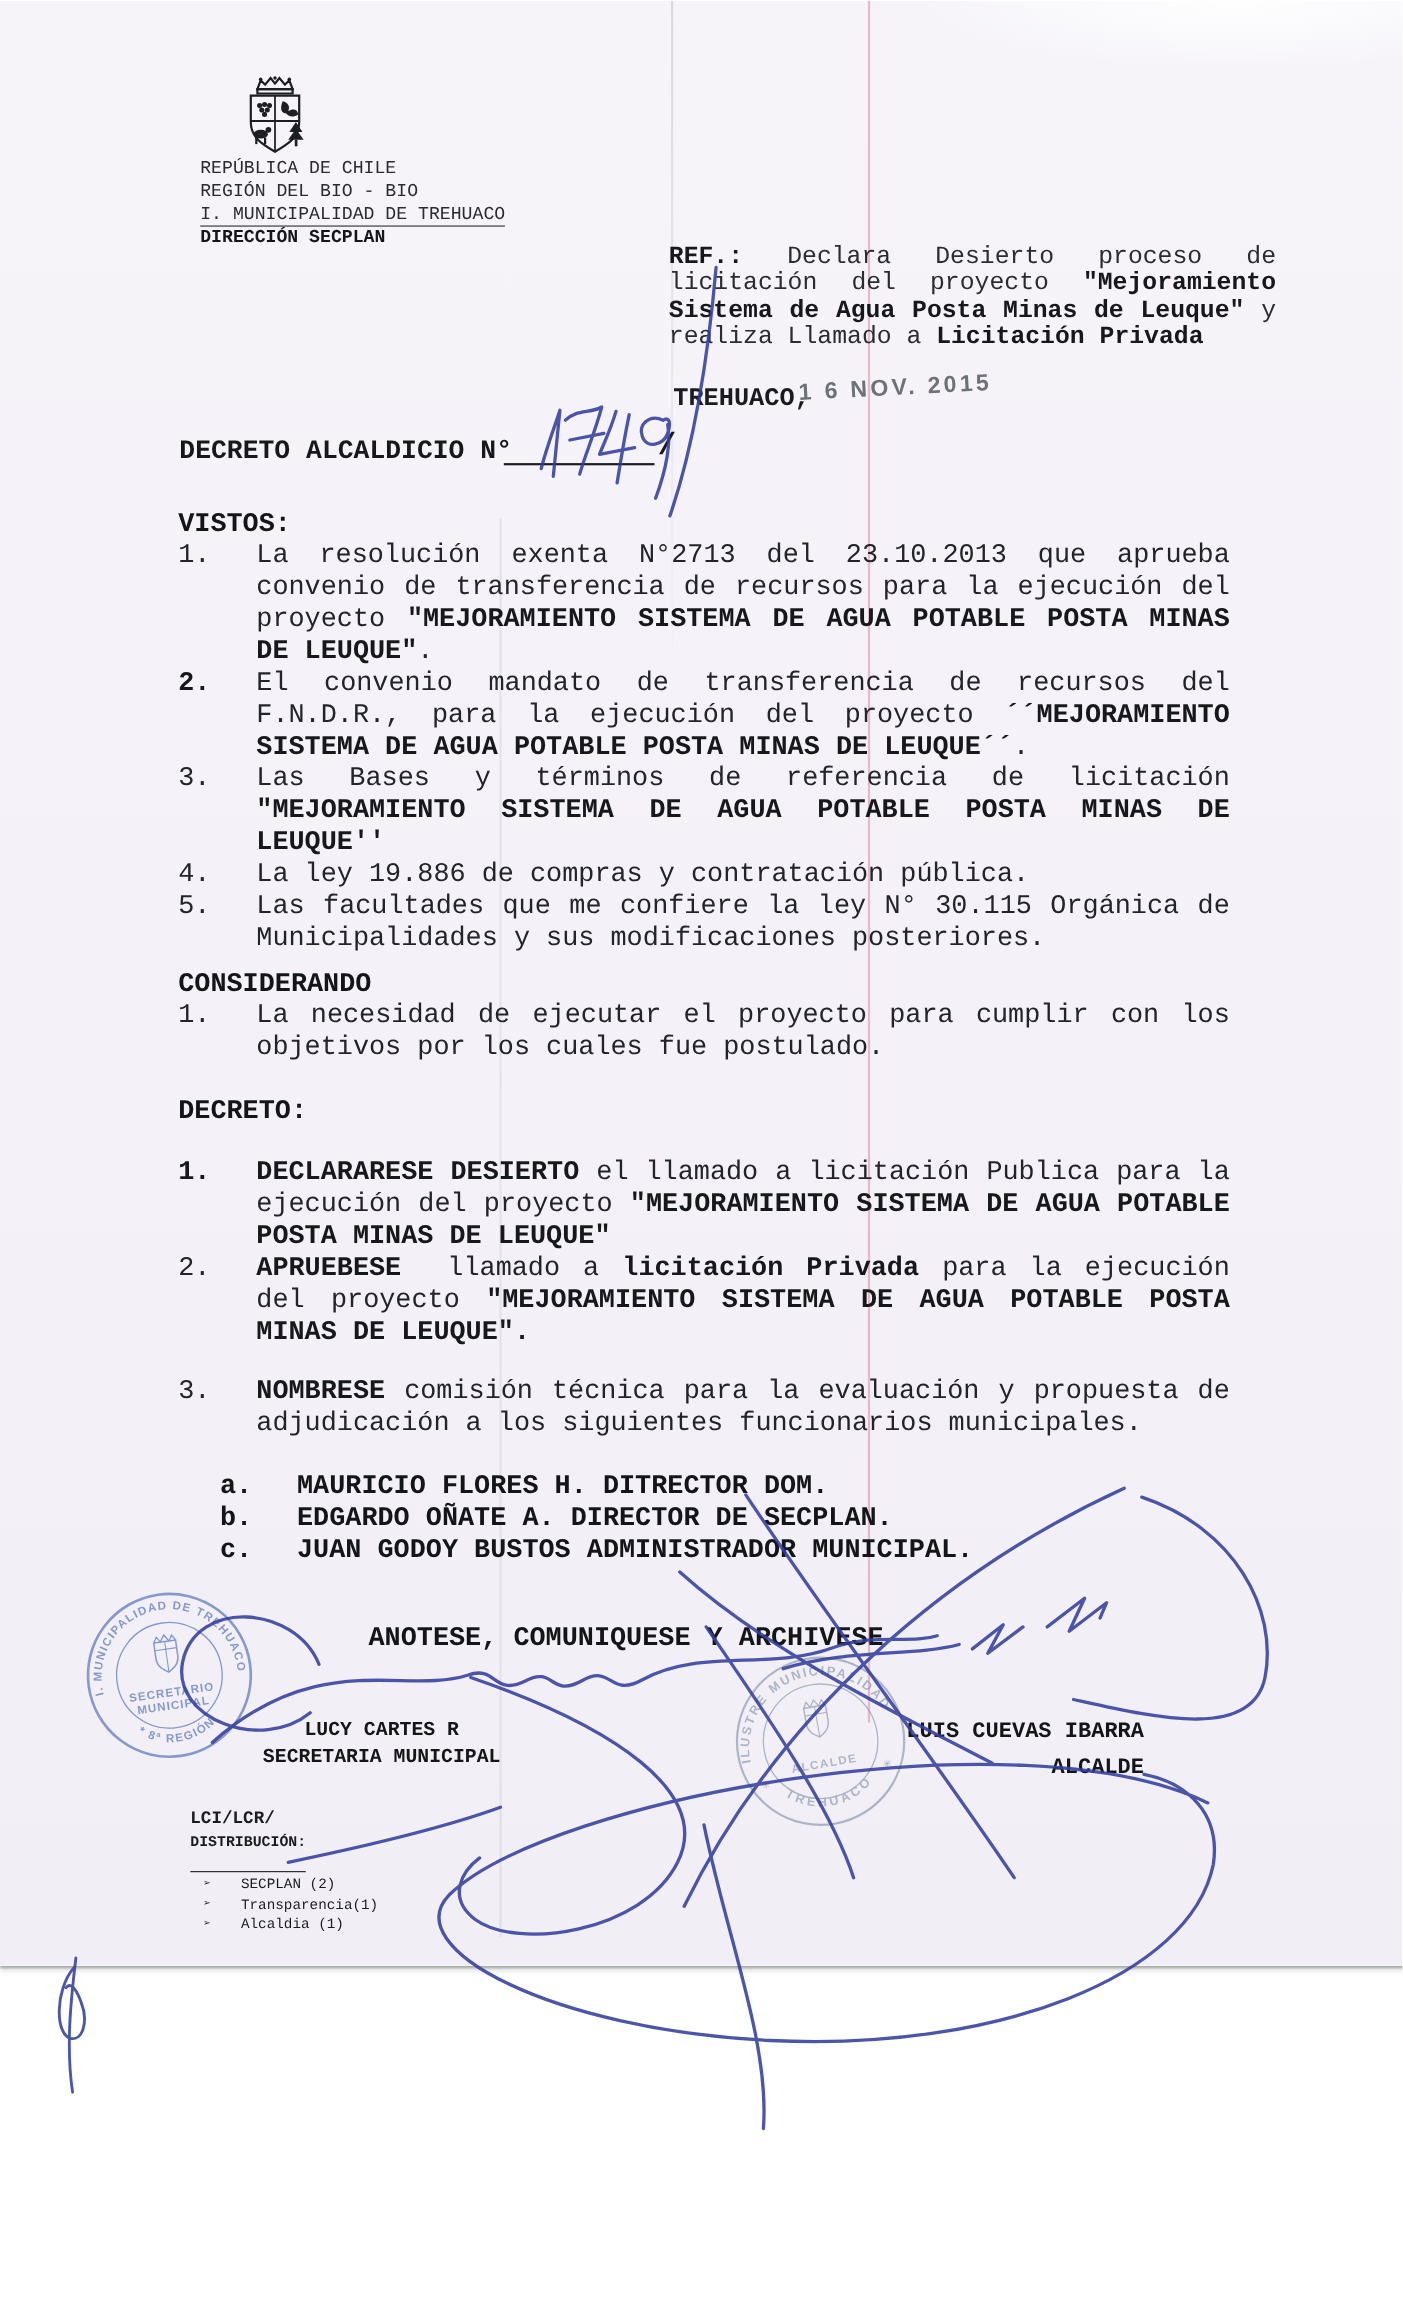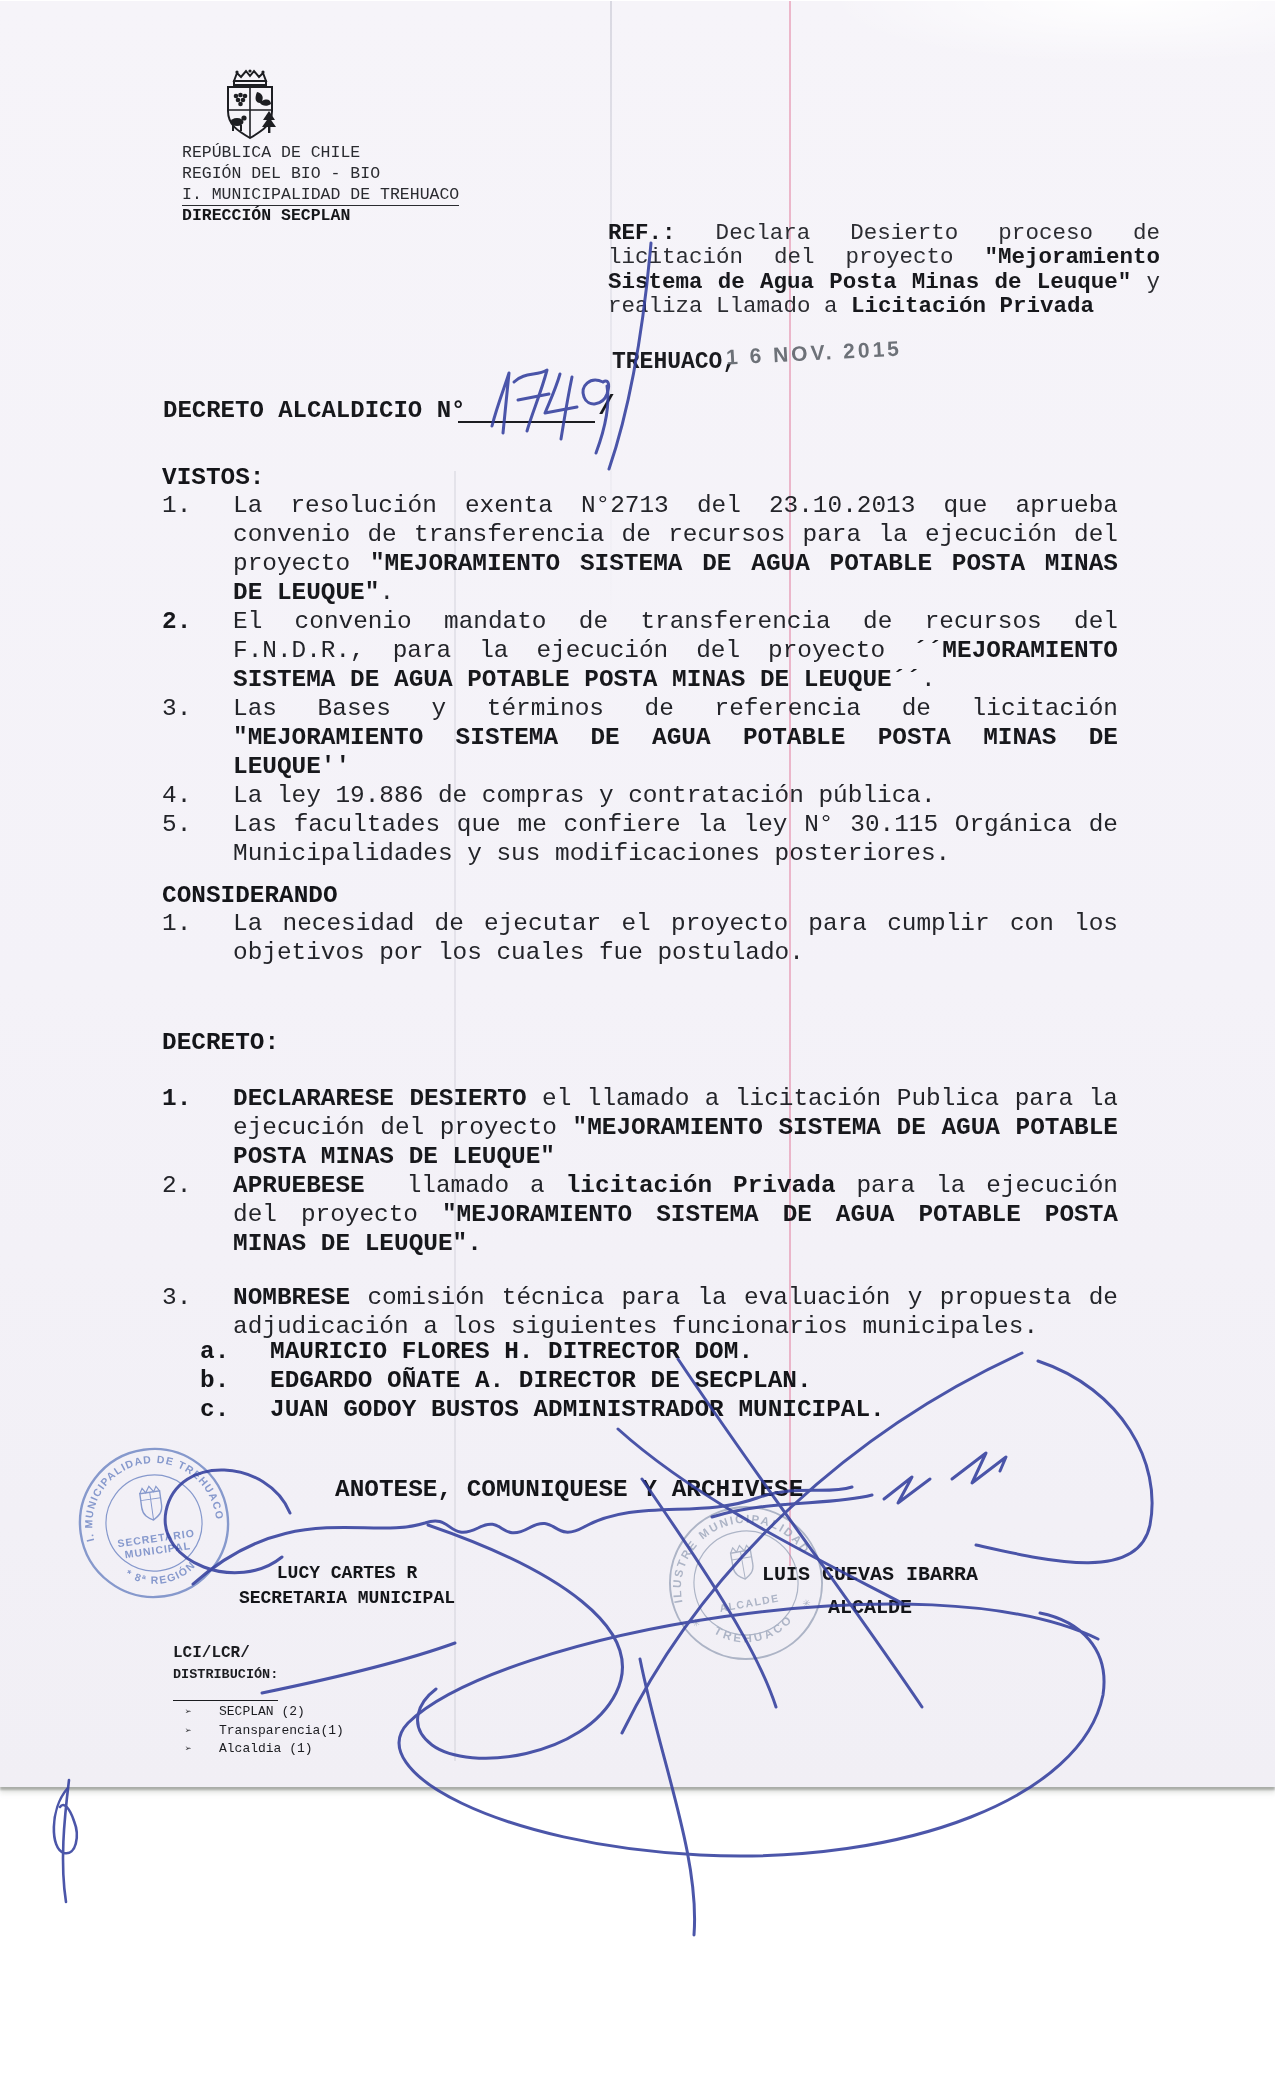--- a/index.html
+++ b/index.html
@@ -46,32 +46,32 @@
 
   
   .sec{left:162px;width:956px;font-size:24.4px;line-height:29px;color:#232429;}
   .sec .title{font-weight:bold;color:#141519;line-height:27px;}
   .item{display:flex;}
   .item .num{width:71px;flex:0 0 71px;}
   .item .txt{width:885px;flex:0 0 885px;text-align:justify;}
   .vistos{top:463px;}
   .considerando{top:881px;}
   .decreto{top:996px;}
-  .decreto .title{margin-bottom:28px;margin-top:32px;}
+  .decreto .title{margin-bottom:28px;}
   .decreto .item.gap{margin-top:25px;}
 
   .committee{left:200px;top:1336px;font-size:24.4px;line-height:29px;font-weight:bold;color:#141519;}
   .committee .row{display:flex;}
   .committee .ltr{width:70px;flex:0 0 70px;}
 
   .closing{left:335px;top:1475px;font-size:24.4px;font-weight:bold;color:#141519;white-space:nowrap;}
 
   .sig{text-align:center;color:#141519;font-weight:bold;}
   .sig-left{left:182px;top:1560px;width:330px;font-size:18px;line-height:25px;}
-  .sig-right{left:700px;top:1561px;width:340px;font-size:20px;line-height:25px;}
+  .sig-right{left:700px;top:1561px;width:340px;font-size:20px;line-height:25px;text-align:right;}
   .sig-right .t2{margin-top:8px;}
 
   .footer{left:173px;top:1643px;color:#1b1c20;}
   .footer .ini{font-size:16px;font-weight:bold;margin-bottom:3px;}
   .footer .dlabel{font-size:13.5px;font-weight:bold;border-bottom:1.3px solid #1b1c20;display:inline-block;padding-bottom:18px;margin-bottom:2px;}
   .footer .drow{font-size:13px;line-height:18.5px;display:flex;}
   .footer .blt{width:34px;flex:0 0 34px;padding-left:12px;font-size:11px;}
 
   svg{display:block;}
   .stamp{position:absolute;pointer-events:none;}

